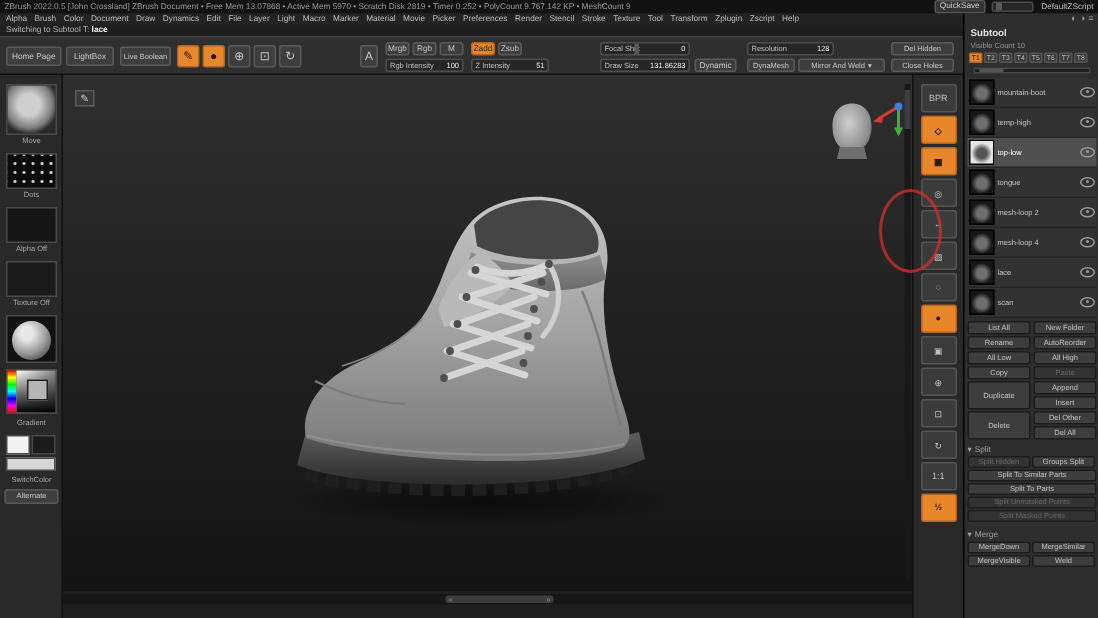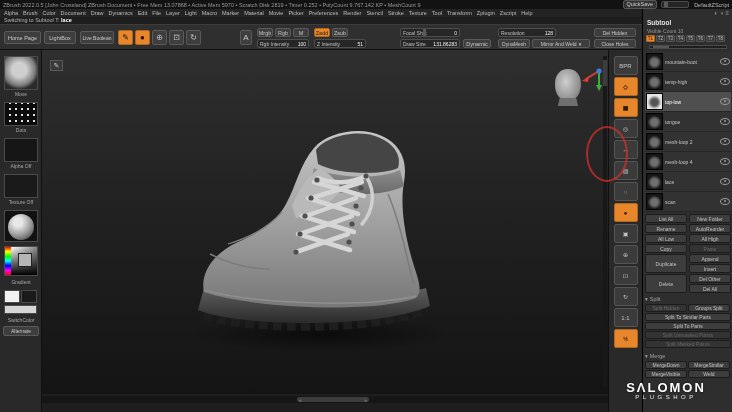--- a/index.html
+++ b/index.html
@@ -525,18 +525,14 @@
       <span>Merge</span>
     </div>
     <div class="bgrid" style="top:352px;">
       <div class="sbtn half">MergeDown</div>
         <div class="sbtn half">MergeSimilar</div>
         <div class="sbtn half">MergeVisible</div>
         <div class="sbtn half">Weld</div>
     </div>
   </div>
 
-  <div id="watermark" class="abs">
-    <div class="l1">SΛLOMON</div>
-    <div class="l2">PLUGSHOP</div>
-  </div>
 
 </div>
 
 </body></html>

